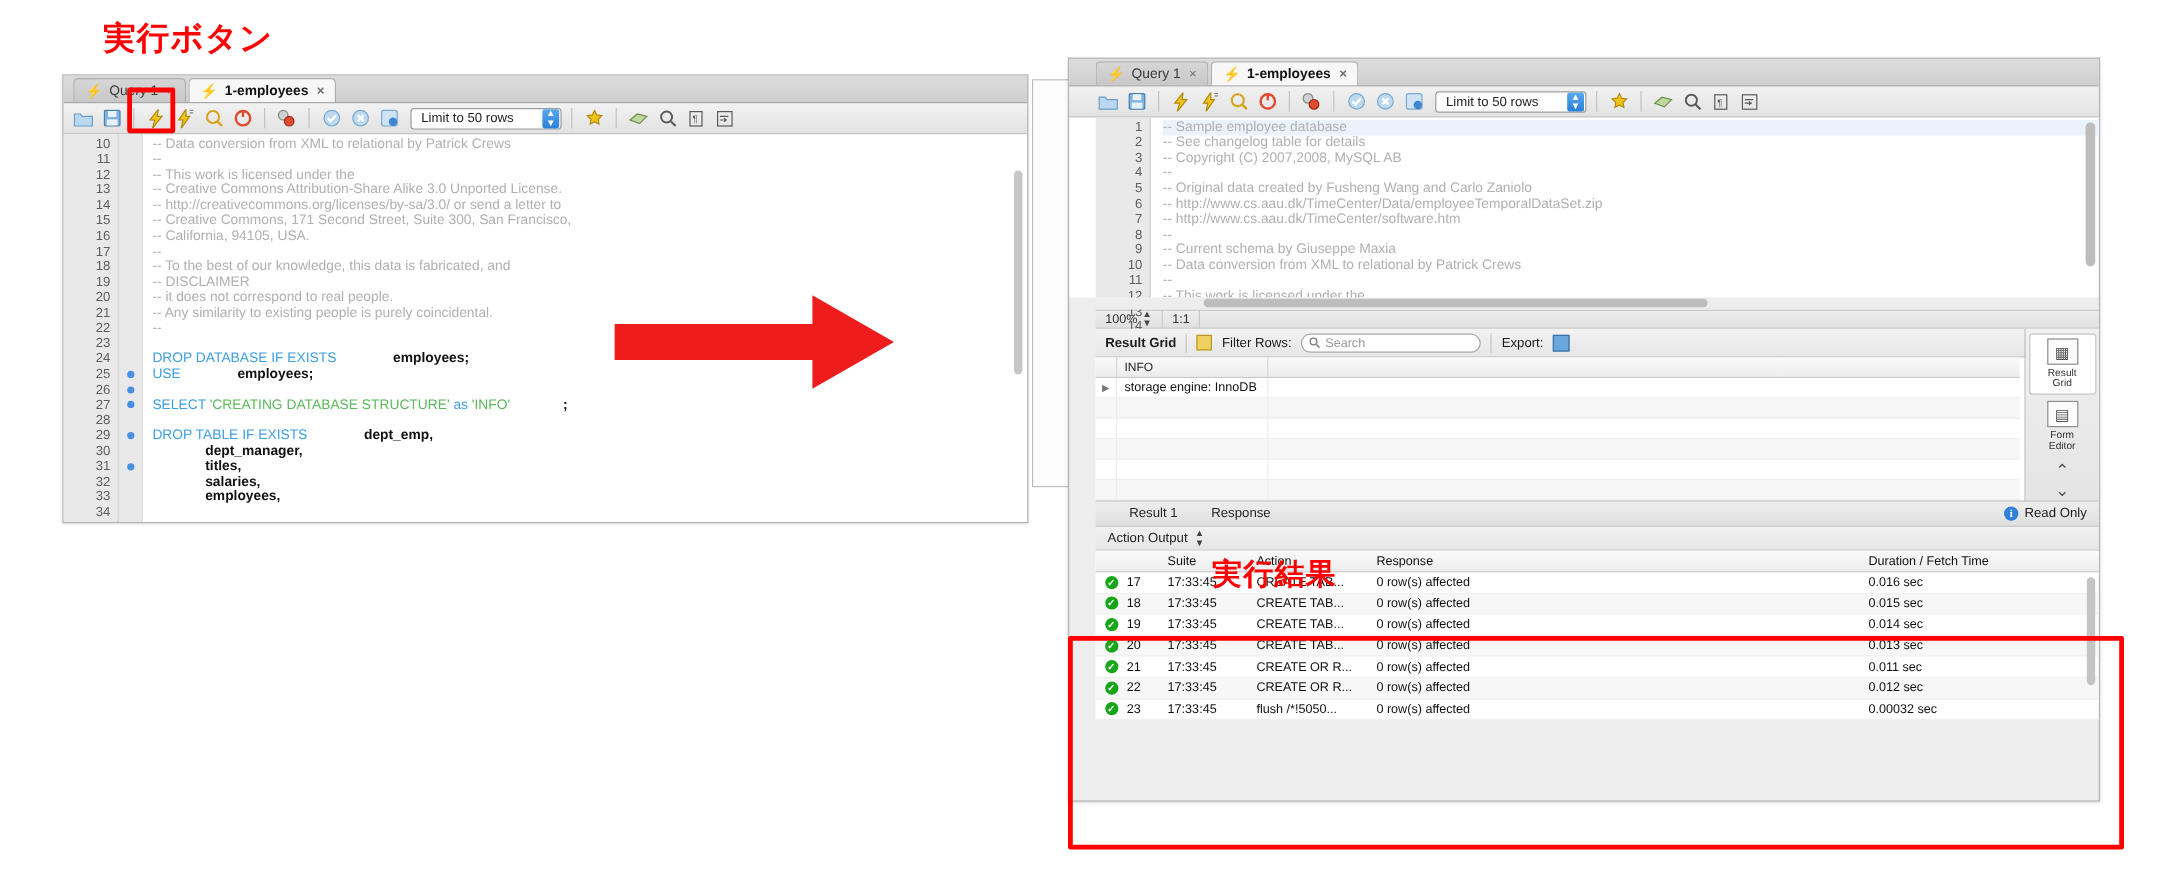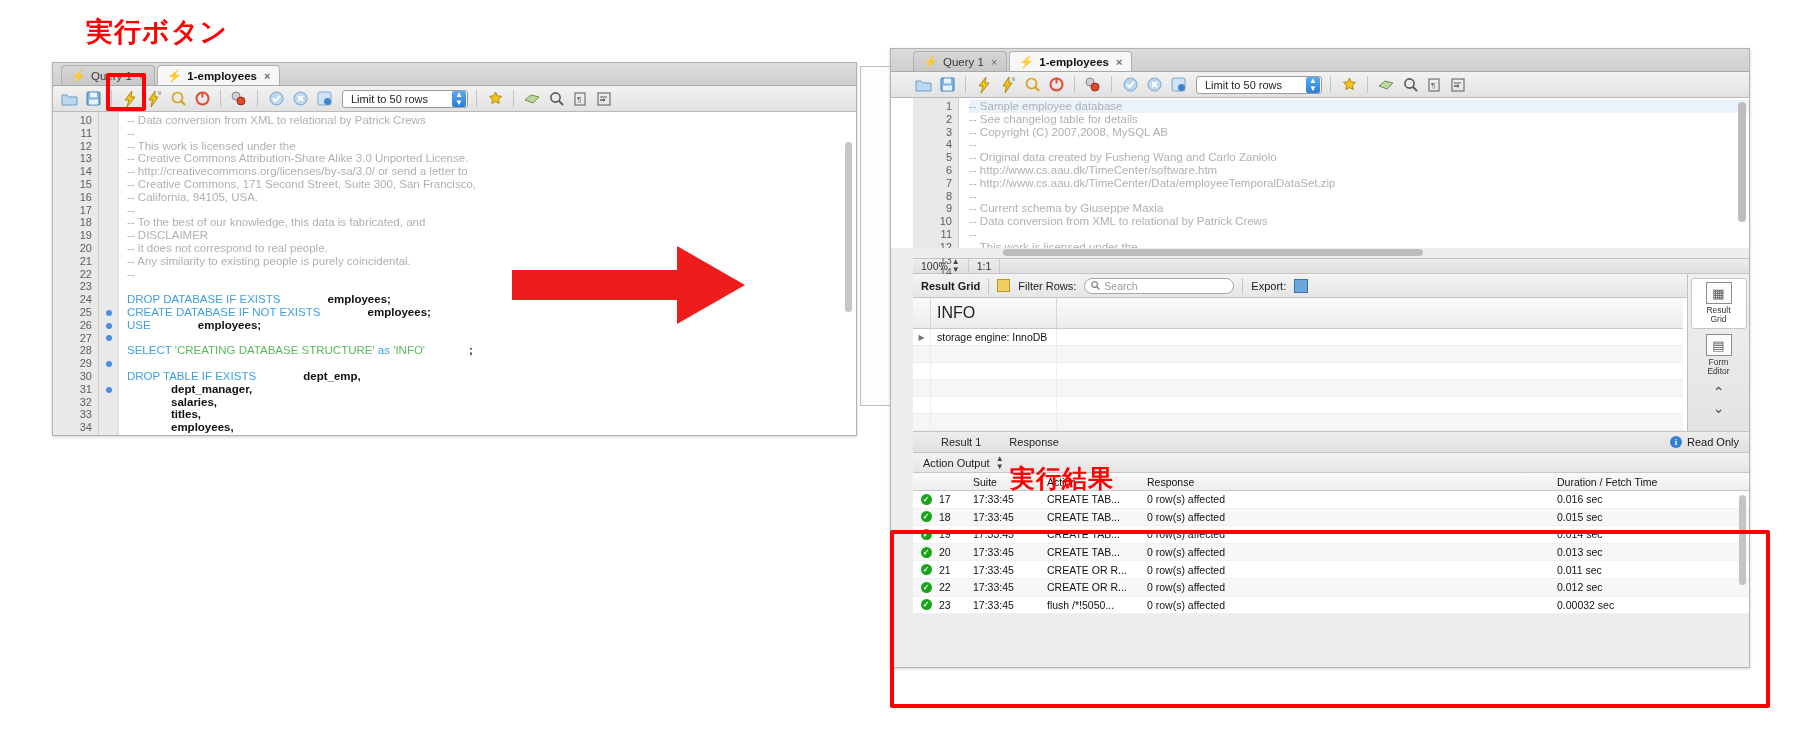--- a/index.html
+++ b/index.html
@@ -164,23 +164,23 @@
     border:1px solid #b89a20; display:inline-block;
   }
   .export-ico {
     width:14px; height:14px; background:#6aa7dd; border:1px solid #3c72a8;
     display:inline-block;
   }
 
   
   .rgrid { background:#fff; }
   .rgrid-head {
-    height: 31px; background: linear-gradient(#fafafa,#ececec);
+    height: 17px; background: linear-gradient(#fafafa,#ececec);
     border-bottom:1px solid #c9c9c9;
-    display:flex; font-size:16px; color:#222;text-align:center;
+    display:flex; font-size:10px; color:#222;text-align:center;
   }
   .rgrid-head .c0 { width:18px; border-right:1px solid #d6d6d6; }
   .rgrid-head .c1 { width:126px; padding-left:6px; display:flex; align-items:center; border-right:1px solid #d6d6d6; }
   .rgrid-head .cr { flex:1; }
   .rgrid-row { height: 17px; display:flex; font-size:10.5px; color:#111; border-bottom:1px solid #eeeeee; }
   .rgrid-row .c0 { width:18px; display:flex; align-items:center; justify-content:center; color:#777; font-size:8px; border-right:1px solid #ededed; }
   .rgrid-row .c1 { width:126px; padding-left:6px; display:flex; align-items:center; border-right:1px solid #ededed; }
   .rgrid-row .cr { flex:1; }
   .rgrid-row.alt { background:#f6f6f6; }
 
@@ -452,29 +452,28 @@
           <div><span class="cmt">-- Creative Commons, 171 Second Street, Suite 300, San Francisco,</span></div>
           <div><span class="cmt">-- California, 94105, USA.</span></div>
           <div><span class="cmt">--</span></div>
           <div><span class="cmt">-- To the best of our knowledge, this data is fabricated, and</span></div>
           <div><span class="cmt">--  DISCLAIMER</span></div>
           <div><span class="cmt">-- it does not correspond to real people.</span></div>
           <div><span class="cmt">-- Any similarity to existing people is purely coincidental.</span></div>
           <div><span class="cmt">--</span></div>
           <div>&nbsp;</div>
           <div><span class="kw">DROP DATABASE IF EXISTS </span><span class="idt">employees;</span></div>
-          <div><span class="kw">CREATE DATABASE IF NOT EXISTS </span><span class="idt">employees;</span></div>
           <div><span class="kw">USE </span><span class="idt">employees;</span></div>
           <div>&nbsp;</div>
           <div><span class="kw">SELECT </span><span class="str">'CREATING DATABASE STRUCTURE' </span><span class="kw">as </span><span class="str">'INFO'</span><span class="idt">;</span></div>
           <div>&nbsp;</div>
           <div><span class="kw">DROP TABLE IF EXISTS </span><span class="idt">dept_emp,</span></div>
           <div><span class="idt">            dept_manager,</span></div>
+          <div><span class="idt">            titles,</span></div>
           <div><span class="idt">            salaries,</span></div>
-          <div><span class="idt">            titles,</span></div>
           <div><span class="idt">            employees,</span></div>
         </div>
       <div class="left-vscroll"></div>
     </div>
   </div>
 
   <div class="red-box redbox-exec"></div>
 
   <svg class="arrow" viewBox="0 0 235 90">
     <path d="M0 30 L165 30 L165 6 L233 45 L165 84 L165 60 L0 60 Z" fill="#ee1c1c"></path>
@@ -615,22 +614,22 @@
           <div>12</div>
           <div>13</div>
           <div>14</div>
         </div>
       <div class="code" style="padding-left:10px;" id="right-code">
           <div style="background: rgb(234, 243, 251);"><span class="cmt">-- Sample employee database</span></div>
           <div><span class="cmt">--  See changelog table for details</span></div>
           <div><span class="cmt">--  Copyright (C) 2007,2008, MySQL AB</span></div>
           <div><span class="cmt">--</span></div>
           <div><span class="cmt">--  Original data created by Fusheng Wang and Carlo Zaniolo</span></div>
+          <div><span class="cmt">--  http://www.cs.aau.dk/TimeCenter/Data/employeeTemporalDataSet.zip</span></div>
           <div><span class="cmt">--  http://www.cs.aau.dk/TimeCenter/software.htm</span></div>
-          <div><span class="cmt">--  http://www.cs.aau.dk/TimeCenter/Data/employeeTemporalDataSet.zip</span></div>
           <div><span class="cmt">--</span></div>
           <div><span class="cmt">--  Current schema by Giuseppe Maxia</span></div>
           <div><span class="cmt">--  Data conversion from XML to relational by Patrick Crews</span></div>
           <div><span class="cmt">--</span></div>
           <div><span class="cmt">-- This work is licensed under the</span></div>
         </div>
       <div class="vscroll"></div>
     </div>
     <div class="hscroll-row" style="margin-left:22px;">
       <div class="hscroll"></div>

